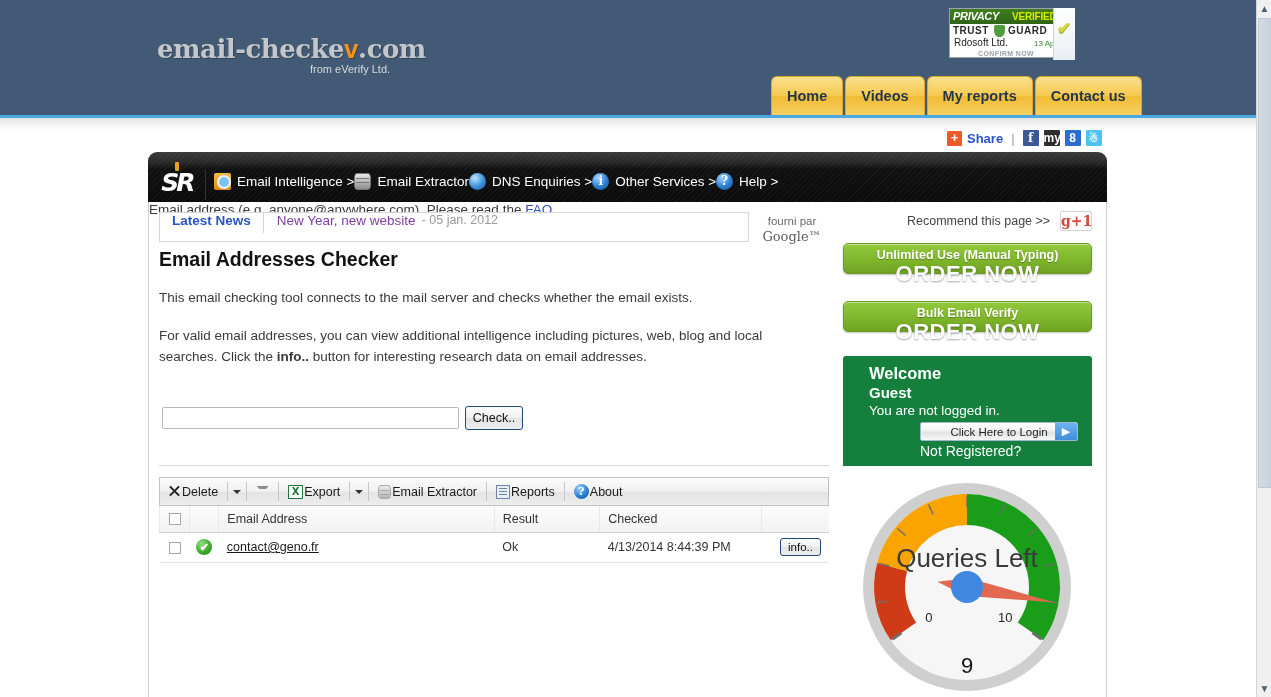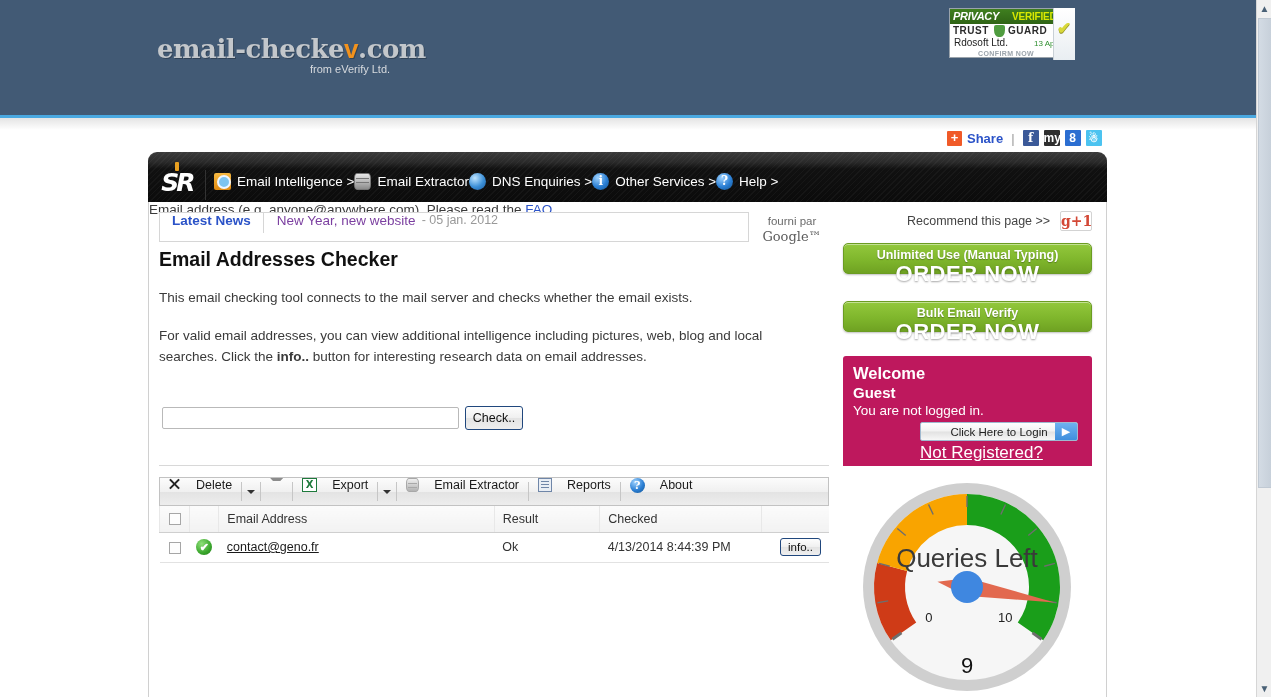--- a/index.html
+++ b/index.html
@@ -216,21 +216,21 @@
 
   .hrule { position: absolute; left: 10px; top: 263px; width: 670px; height: 1px; background: #d8d8d8; }
 
   
   .gridbox { position: absolute; left: 10px; top: 275px; width: 670px; }
   .gridtoolbar {
     height: 29px; border: 1px solid #c2c2c2;
     background: linear-gradient(to bottom, #fcfcfc 0%, #f0f0f0 50%, #e3e3e3 51%, #ededed 100%);
     display: flex; align-items: center;
   }
-  .tbtn { display: flex; align-items: flex-start; gap: 15px; padding: 0 8px; height: 27px; cursor: pointer; font-size: 12.5px; color: #1a1a1a; white-space: nowrap; }
+  .tbtn { display: flex; align-items: center; gap: 1px; padding: 0 8px; height: 27px; cursor: pointer; font-size: 12.5px; color: #1a1a1a; white-space: nowrap; }
   .tbsep { width: 1px; height: 19px; background: #c6c6c6; margin: 0 1px; }
   .caret { width: 16px; height: 27px; display: flex; align-items: center; justify-content: center; cursor: pointer; }
   .caret::after { content: ""; border-left: 4px solid transparent; border-right: 4px solid transparent; border-top: 4px solid #333; }
   .ico-x { width: 13px; height: 13px; position: relative; }
   .ico-x::before, .ico-x::after {
     content: ""; position: absolute; left: 0; top: 5px; width: 13px; height: 2px; background: #222;
   }
   .ico-x::before { transform: rotate(45deg); }
   .ico-x::after  { transform: rotate(-45deg); }
   .ico-funnel {
@@ -310,39 +310,39 @@
     box-shadow: inset 0 1px 0 rgba(255,255,255,0.45), 0 1px 2px rgba(0,0,0,0.25);
     color: #fff; text-align: center;
   }
   .order1 { top: 243px; }
   .order2 { top: 301px; }
   .order-sub { font-size: 12.5px; font-weight: bold; margin-top: 4px; text-shadow: 0 1px 1px rgba(0,0,0,0.3); }
   .order-main { font-size: 22px; font-weight: bold; line-height: 24px; text-shadow: 0 1px 2px rgba(0,0,0,0.35); letter-spacing: 0.5px; }
 
   .welcome {
     position: absolute; left: 843px; top: 356px; width: 249px; height: 110px;
-    background: #be185d; border-radius: 3px 3px 0 0; color: #fff; padding: 8px 10px;
+    background: #15803d; border-radius: 3px 3px 0 0; color: #fff; padding: 8px 26px;
   }
   .wc-title { font-size: 16.5px; font-weight: bold; }
   .wc-guest { font-size: 15px; font-weight: bold; margin-top: 1px; }
   .wc-status { font-size: 13.5px; margin-top: 2px; }
   .loginbtn {
     position: absolute; left: 77px; top: 66px; width: 158px; height: 19px;
     border: 1px solid #9fb9cf; border-radius: 2px; overflow: hidden;
     background: linear-gradient(to bottom, #ffffff 0%, #f2f2f2 48%, #e2e2e2 52%, #f7f7f7 100%);
     color: #222; font-size: 11.5px; text-align: center; line-height: 18px; cursor: pointer;
   }
   .loginbtn .arrowbox {
     position: absolute; right: 0; top: 0; width: 22px; height: 17px;
     background: linear-gradient(to bottom, #6fb2f0 0%, #3f8fdd 100%);
     color: #fff; font-size: 11px; line-height: 17px; text-align: center;
   }
   .notreg {
-    position: absolute; left: 77px; top: 87px; font-size: 17px; color: #ffffff;
-    text-decoration: underline; cursor: pointer;
+    position: absolute; left: 77px; top: 87px; font-size: 14px; color: #ffffff;
+    cursor: pointer;
   }
 
   
   .gaugewrap { position: absolute; left: 857px; top: 477px; width: 220px; height: 220px; }
 
   
   .scrollbar {
     position: absolute; right: 0; top: 0; width: 15px; height: 697px;
     background: #f0f0f0; border-left: 1px solid #d6d6d6;
   }
@@ -381,20 +381,26 @@
         <span class="tb-guard">GUARD</span>
       </div>
       <div class="tb-company">Rdosoft Ltd.</div>
       <div class="tb-date">13 Apr 14</div>
       <div class="tb-confirm">CONFIRM NOW</div>
       <div class="tb-checkwrap">
         <span class="tb-check">✔</span>
       </div>
     </div>
 
+    <div class="navtabs">
+      <div class="navtab">Home</div>
+      <div class="navtab">Videos</div>
+      <div class="navtab">My reports</div>
+      <div class="navtab">Contact us</div>
+    </div>
   </div>
   <div class="header-underline"></div>
   <div class="header-gradstrip"></div>
   <div class="page-right-gap"></div>
 
   <div class="sharebar">
     <div class="share-plus">+</div>
     <div class="share-label">Share</div>
     <div class="share-sep">|</div>
     <div class="sq sq-fb">f</div>

